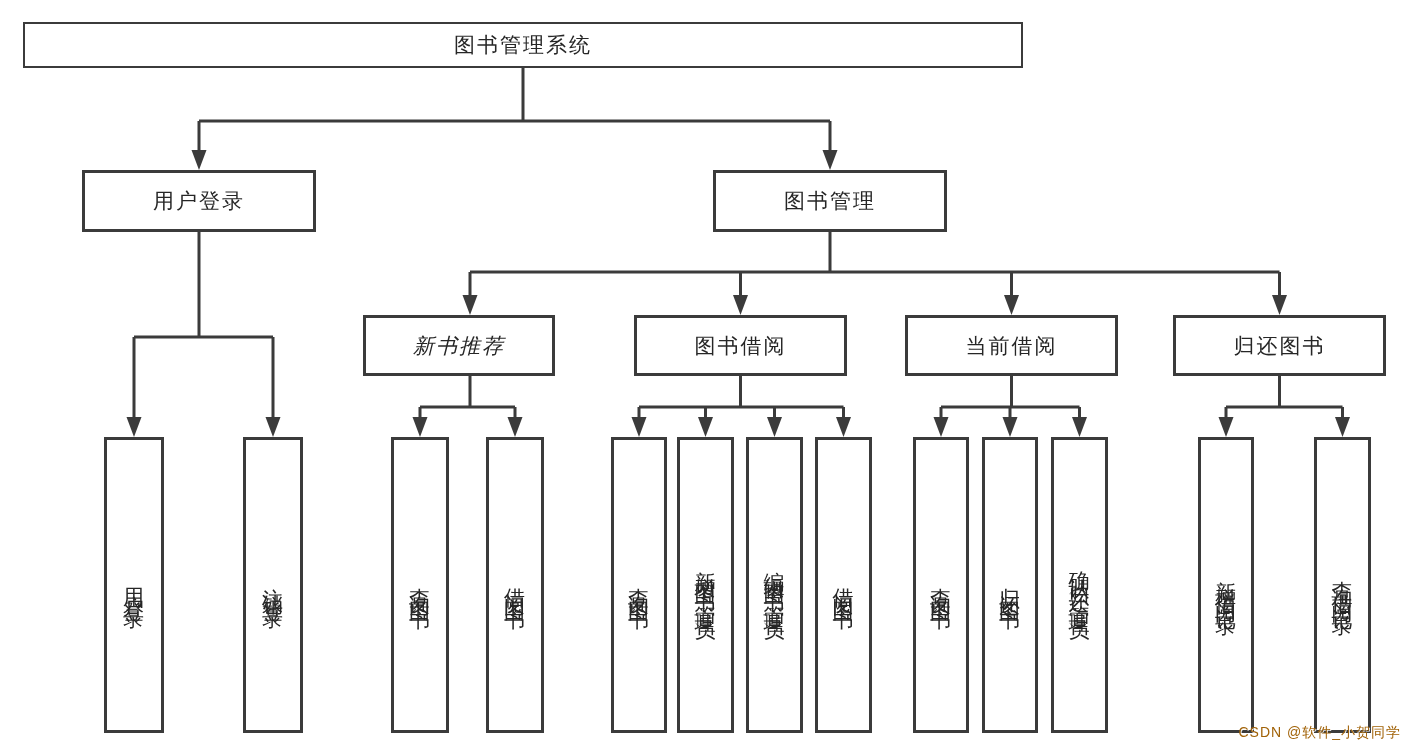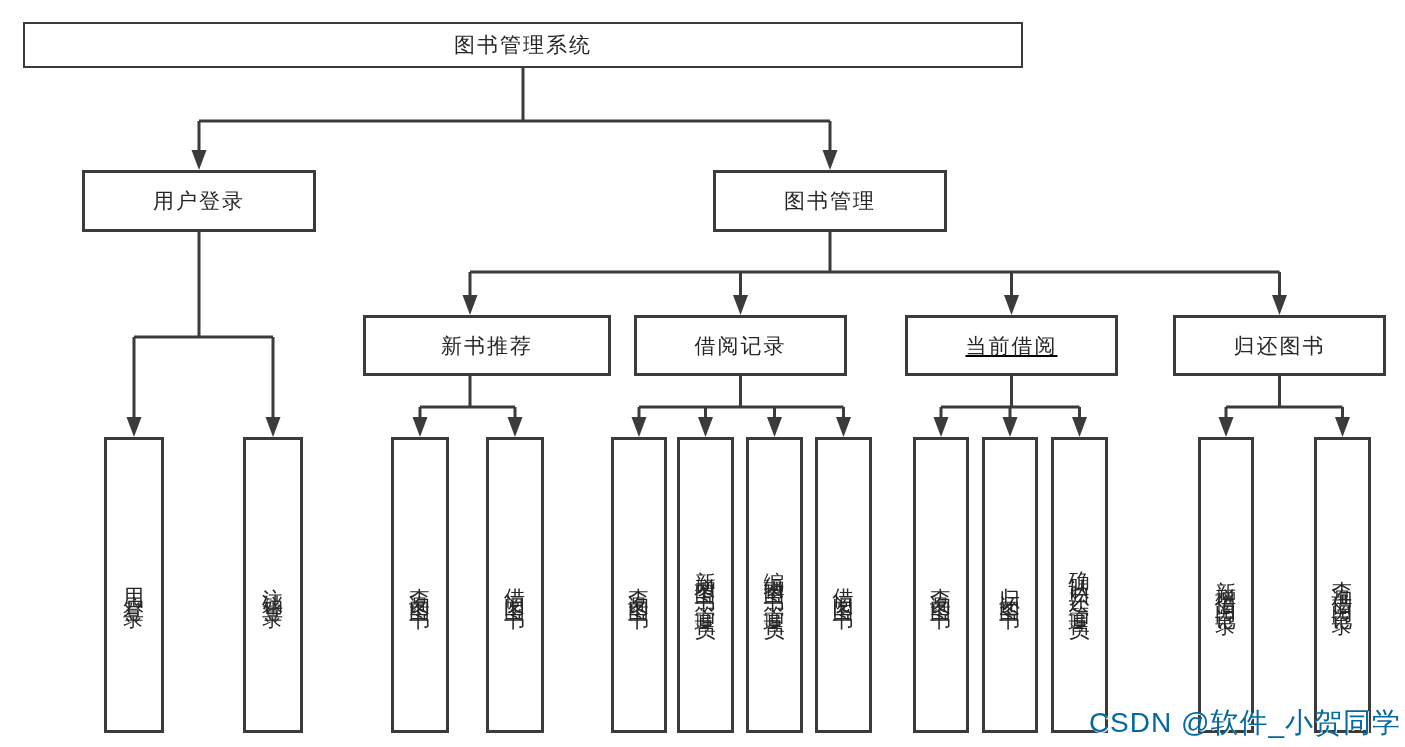--- a/index.html
+++ b/index.html
@@ -22,21 +22,21 @@
   .box.thin { border-width:2px; }
   .hlabel {
     font-size:21px; color:#262626; letter-spacing:2px; white-space:nowrap;
   }
   .vlabel {
     writing-mode:vertical-rl; text-orientation:mixed;
     font-size:21px; color:#262626; letter-spacing:7px; line-height:1;
   }
   .watermark {
     position:absolute; right:4px; bottom:5px;
-    font-size:28px; color:#0369a1; letter-spacing:1px;
+    font-size:14px; color:#a16207; letter-spacing:1px;
     text-shadow:1px 1px 0 rgba(255,255,255,0.9);
     z-index:5; white-space:nowrap;
   }
 </style>
 </head>
 <body>
 
 <div class="canvas">
 
   <svg class="lines" width="1405" height="747" viewBox="0 0 1405 747">
@@ -76,27 +76,27 @@
     <span class="hlabel">图书管理系统</span>
   </div>
 
   <div class="box" style="left:82px; top:170px; width:234px; height:62px;">
     <span class="hlabel">用户登录</span>
   </div>
   <div class="box" style="left:713px; top:170px; width:234px; height:62px;font-family:Liberation Mono, monospace;">
     <span class="hlabel">图书管理</span>
   </div>
 
-  <div class="box" style="left:363px; top:315px; width:248px; height:61px;">
+  <div class="box" style="left:363px; top:315px; width:192px; height:61px;font-style:italic;">
     <span class="hlabel">新书推荐</span>
   </div>
   <div class="box" style="left:634px; top:315px; width:213px; height:61px;">
-    <span class="hlabel">借阅记录</span>
+    <span class="hlabel">图书借阅</span>
   </div>
-  <div class="box" style="left:905px; top:315px; width:213px; height:61px;text-decoration:underline;">
+  <div class="box" style="left:905px; top:315px; width:213px; height:61px;">
     <span class="hlabel">当前借阅</span>
   </div>
   <div class="box" style="left:1173px; top:315px; width:213px; height:61px;">
     <span class="hlabel">归还图书</span>
   </div>
 
   <div class="box" style="left:104px; top:437px; width:60px; height:296px;">
     <span class="vlabel">用户登录</span>
   </div>
   <div class="box" style="left:243px; top:437px; width:60px; height:296px;">

